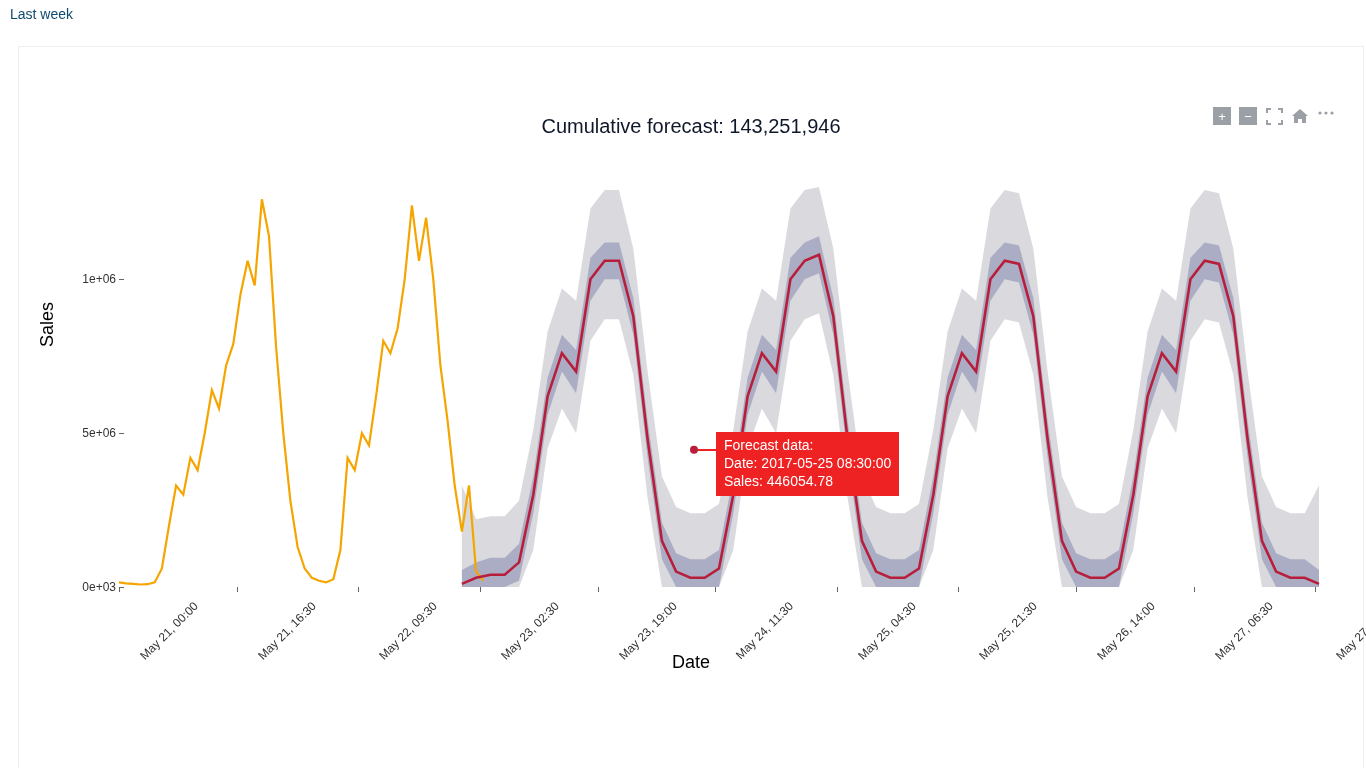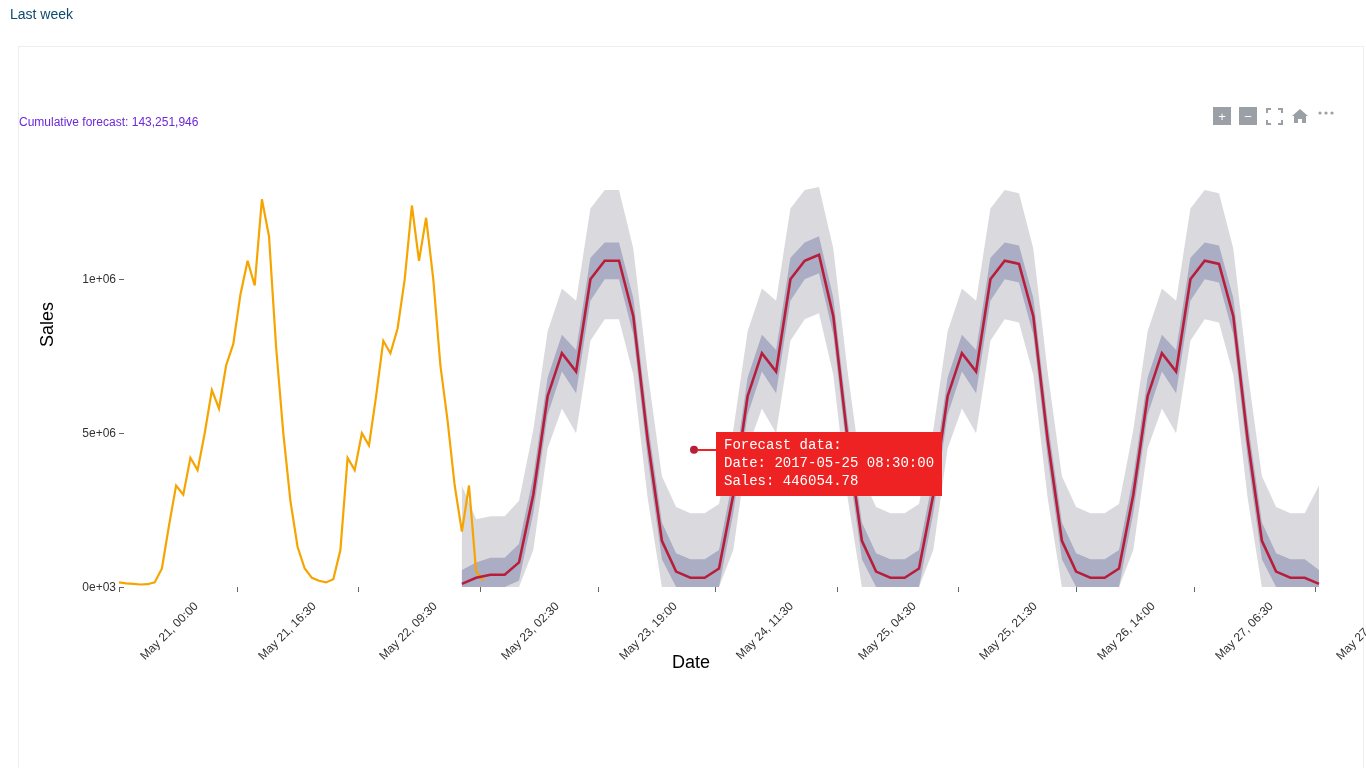--- a/index.html
+++ b/index.html
@@ -1,18 +1,18 @@
 <!DOCTYPE html>
 <html><head>
 <meta charset="utf-8">
 <style>
   html, body { margin:0; padding:0; width:1366px; height:768px; font-family: Arial, Helvetica, sans-serif; background:#fff; color:#333; }
   .header-link { position:absolute; left:10px; top:6px; font-size:14px; color:#0c4a6e; cursor:pointer; }
   .chart-container { position:absolute; left:18px; top:46px; width:1344px; height:722px; border:1px solid #eee; }
-  .chart-title { position:absolute; left:0; right:0; top:68px; text-align:left; font-size:12px; color:#6d28d9; }
+  .chart-title { position:absolute; left:0; right:0; top:68px; text-align:center; font-size:20px; color:#0f172a; }
   .toolbar { position:absolute; right:28px; top:60px; display:flex; gap:8px; align-items:center; }
   .tb-btn { width:18px; height:18px; background:#9aa0a6; display:flex; align-items:center; justify-content:center; color:#fff; font-size:13px; line-height:1; cursor:pointer; }
   .tb-ic { width:18px; height:18px; display:flex; align-items:center; justify-content:center; cursor:pointer; }
   .tb-ic svg { display:block; }
   .plot-area { position:absolute; left:100px; top:140px; width:1200px; height:400px; }
   .y-axis-label { position:absolute; left:18px; top:300px; transform:rotate(-90deg); transform-origin:left top; font-size:18px; color:#000; font-weight:400; }
   .x-axis-label { position:absolute; left:0; right:0; top:605px; text-align:center; font-size:18px; color:#000; }
   .y-ticks { position:absolute; left:42px; top:140px; height:400px; width:55px; font-size:12px; color:#333; }
   .y-ticks div { position:absolute; right:0; transform:translateY(-50%); white-space:nowrap; }
   .y-ticks .tk::after { content:''; position:absolute; right:-8px; top:50%; width:5px; height:1px; background:#666; }
@@ -99,18 +99,18 @@
     <svg class="plot" id="plot" viewBox="0 0 1200 400" preserveAspectRatio="none">
         <path d="M342.9 298.5 L357.1 332.3 L371.4 329.2 L385.7 329.2 L400.0 313.8 L414.3 243.1 L428.6 144.6 L442.9 101.5 L457.1 113.8 L471.4 21.5 L485.7 3.1 L500.0 3.1 L514.3 61.5 L528.6 184.6 L542.9 289.2 L557.1 320.0 L571.4 326.2 L585.7 326.2 L600.0 316.9 L614.3 243.1 L628.6 144.6 L642.9 101.5 L657.1 113.8 L671.4 21.5 L685.7 3.1 L700.0 0.0 L714.3 61.5 L728.6 184.6 L742.9 289.2 L757.1 320.0 L771.4 326.2 L785.7 326.2 L800.0 316.9 L814.3 243.1 L828.6 144.6 L842.9 101.5 L857.1 113.8 L871.4 21.5 L885.7 3.1 L900.0 6.2 L914.3 61.5 L928.6 184.6 L942.9 289.2 L957.1 320.0 L971.4 326.2 L985.7 326.2 L1000.0 316.9 L1014.3 243.1 L1028.6 144.6 L1042.9 101.5 L1057.1 113.8 L1071.4 21.5 L1085.7 3.1 L1100.0 6.2 L1114.3 61.5 L1128.6 184.6 L1142.9 289.2 L1157.1 320.0 L1171.4 326.2 L1185.7 326.2 L1200.0 298.5 L1200.0 400.0 L1185.7 400.0 L1171.4 400.0 L1157.1 400.0 L1142.9 400.0 L1128.6 310.8 L1114.3 187.7 L1100.0 135.4 L1085.7 132.3 L1071.4 153.8 L1057.1 246.2 L1042.9 221.5 L1028.6 261.5 L1014.3 363.1 L1000.0 400.0 L985.7 400.0 L971.4 400.0 L957.1 400.0 L942.9 400.0 L928.6 310.8 L914.3 187.7 L900.0 135.4 L885.7 132.3 L871.4 153.8 L857.1 246.2 L842.9 221.5 L828.6 261.5 L814.3 363.1 L800.0 400.0 L785.7 400.0 L771.4 400.0 L757.1 400.0 L742.9 400.0 L728.6 310.8 L714.3 187.7 L700.0 126.2 L685.7 132.3 L671.4 153.8 L657.1 246.2 L642.9 221.5 L628.6 261.5 L614.3 363.1 L600.0 400.0 L585.7 400.0 L571.4 400.0 L557.1 400.0 L542.9 400.0 L528.6 310.8 L514.3 187.7 L500.0 132.3 L485.7 132.3 L471.4 153.8 L457.1 246.2 L442.9 221.5 L428.6 261.5 L414.3 363.1 L400.0 400.0 L385.7 400.0 L371.4 400.0 L357.1 400.0 L342.9 400.0 Z" class="ci-wide"></path>
         <path d="M342.9 383.1 L357.1 375.4 L371.4 370.8 L385.7 370.8 L400.0 356.9 L414.3 289.2 L428.6 190.8 L442.9 147.7 L457.1 163.1 L471.4 70.8 L485.7 55.4 L500.0 55.4 L514.3 110.8 L528.6 233.8 L542.9 335.4 L557.1 366.2 L571.4 372.3 L585.7 372.3 L600.0 363.1 L614.3 289.2 L628.6 190.8 L642.9 147.7 L657.1 163.1 L671.4 70.8 L685.7 55.4 L700.0 49.2 L714.3 110.8 L728.6 233.8 L742.9 335.4 L757.1 366.2 L771.4 372.3 L785.7 372.3 L800.0 363.1 L814.3 289.2 L828.6 190.8 L842.9 147.7 L857.1 163.1 L871.4 70.8 L885.7 55.4 L900.0 58.5 L914.3 110.8 L928.6 233.8 L942.9 335.4 L957.1 366.2 L971.4 372.3 L985.7 372.3 L1000.0 363.1 L1014.3 289.2 L1028.6 190.8 L1042.9 147.7 L1057.1 163.1 L1071.4 70.8 L1085.7 55.4 L1100.0 58.5 L1114.3 110.8 L1128.6 233.8 L1142.9 335.4 L1157.1 366.2 L1171.4 372.3 L1185.7 372.3 L1200.0 383.1 L1200.0 400.0 L1185.7 400.0 L1171.4 400.0 L1157.1 400.0 L1142.9 372.3 L1128.6 270.8 L1114.3 147.7 L1100.0 95.4 L1085.7 92.3 L1071.4 113.8 L1057.1 206.2 L1042.9 184.6 L1028.6 227.7 L1014.3 326.2 L1000.0 400.0 L985.7 400.0 L971.4 400.0 L957.1 400.0 L942.9 372.3 L928.6 270.8 L914.3 147.7 L900.0 95.4 L885.7 92.3 L871.4 113.8 L857.1 206.2 L842.9 184.6 L828.6 227.7 L814.3 326.2 L800.0 400.0 L785.7 400.0 L771.4 400.0 L757.1 400.0 L742.9 372.3 L728.6 270.8 L714.3 147.7 L700.0 86.2 L685.7 92.3 L671.4 113.8 L657.1 206.2 L642.9 184.6 L628.6 227.7 L614.3 326.2 L600.0 400.0 L585.7 400.0 L571.4 400.0 L557.1 400.0 L542.9 372.3 L528.6 270.8 L514.3 147.7 L500.0 92.3 L485.7 92.3 L471.4 113.8 L457.1 206.2 L442.9 184.6 L428.6 227.7 L414.3 326.2 L400.0 393.8 L385.7 400.0 L371.4 400.0 L357.1 400.0 L342.9 400.0 Z" class="ci-narrow"></path>
         <path d="M0.0 395.4 L7.1 396.3 L14.3 396.9 L21.4 397.5 L28.6 397.2 L35.7 395.4 L42.9 381.5 L50.0 338.5 L57.1 298.5 L64.3 307.7 L71.4 270.8 L78.6 283.1 L85.7 246.2 L92.9 203.1 L100.0 221.5 L107.1 178.5 L114.3 156.9 L121.4 107.7 L128.6 73.8 L135.7 98.5 L142.9 12.3 L150.0 49.2 L157.1 160.0 L164.3 246.2 L171.4 313.8 L178.6 360.0 L185.7 381.5 L192.9 390.8 L200.0 393.8 L207.1 395.4 L214.3 392.3 L221.4 363.1 L228.6 270.8 L235.7 283.1 L242.9 246.2 L250.0 258.5 L257.1 209.2 L264.3 153.8 L271.4 166.2 L278.6 141.5 L285.7 92.3 L292.9 18.5 L300.0 73.8 L307.1 30.8 L314.3 92.3 L321.4 178.5 L328.6 233.8 L335.7 298.5 L342.9 344.6 L350.0 298.5 L357.1 384.6 L364.3 393.8 " class="actual-line"></path>
         <path d="M342.9 396.9 L357.1 390.8 L371.4 387.7 L385.7 387.7 L400.0 375.4 L414.3 307.7 L428.6 209.2 L442.9 166.2 L457.1 184.6 L471.4 92.3 L485.7 73.8 L500.0 73.8 L514.3 129.2 L528.6 252.3 L542.9 353.8 L557.1 384.6 L571.4 390.8 L585.7 390.8 L600.0 381.5 L614.3 307.7 L628.6 209.2 L642.9 166.2 L657.1 184.6 L671.4 92.3 L685.7 73.8 L700.0 67.7 L714.3 129.2 L728.6 252.3 L742.9 353.8 L757.1 384.6 L771.4 390.8 L785.7 390.8 L800.0 381.5 L814.3 307.7 L828.6 209.2 L842.9 166.2 L857.1 184.6 L871.4 92.3 L885.7 73.8 L900.0 76.9 L914.3 129.2 L928.6 252.3 L942.9 353.8 L957.1 384.6 L971.4 390.8 L985.7 390.8 L1000.0 381.5 L1014.3 307.7 L1028.6 209.2 L1042.9 166.2 L1057.1 184.6 L1071.4 92.3 L1085.7 73.8 L1100.0 76.9 L1114.3 129.2 L1128.6 252.3 L1142.9 353.8 L1157.1 384.6 L1171.4 390.8 L1185.7 390.8 L1200.0 396.9 " class="forecast-line"></path>
         <circle cx="575" cy="262.7523753846154" r="4" fill="#b81e3a"></circle>
       </svg>
   </div>
 
   <div class="tooltip-arrow-line" id="tt-arrow" style="left: 679px; top: 401.752px;"></div>
-  <div class="tooltip" id="tt" style="left: 697px; top: 384.752px; font-family: Liberation Mono, monospace;">
+  <div class="tooltip" id="tt" style="left: 697px; top: 384.752px;">
     <div class="row">Forecast data:</div>
     <div class="row">Date: 2017-05-25 08:30:00</div>
     <div class="row">Sales: 446054.78</div>
   </div>
 </div>
 
 </body></html>

